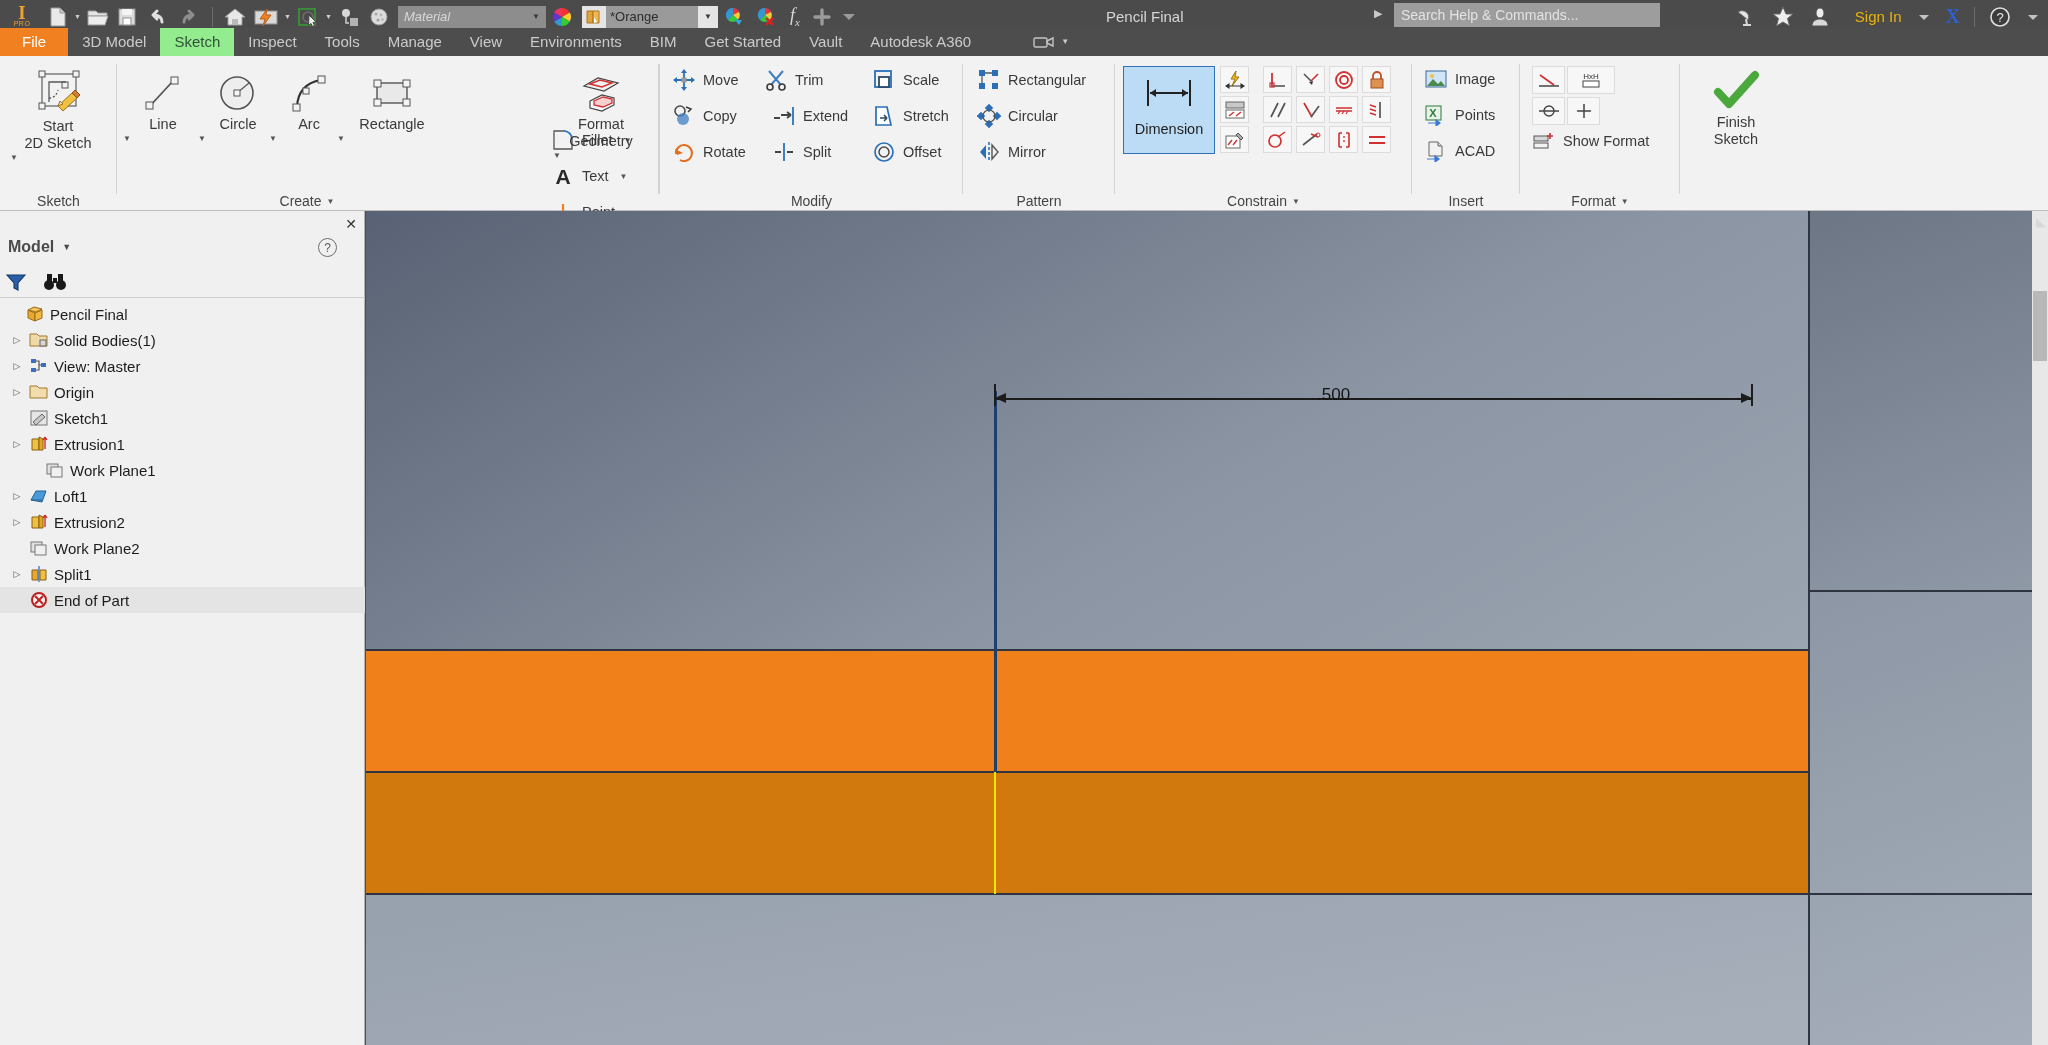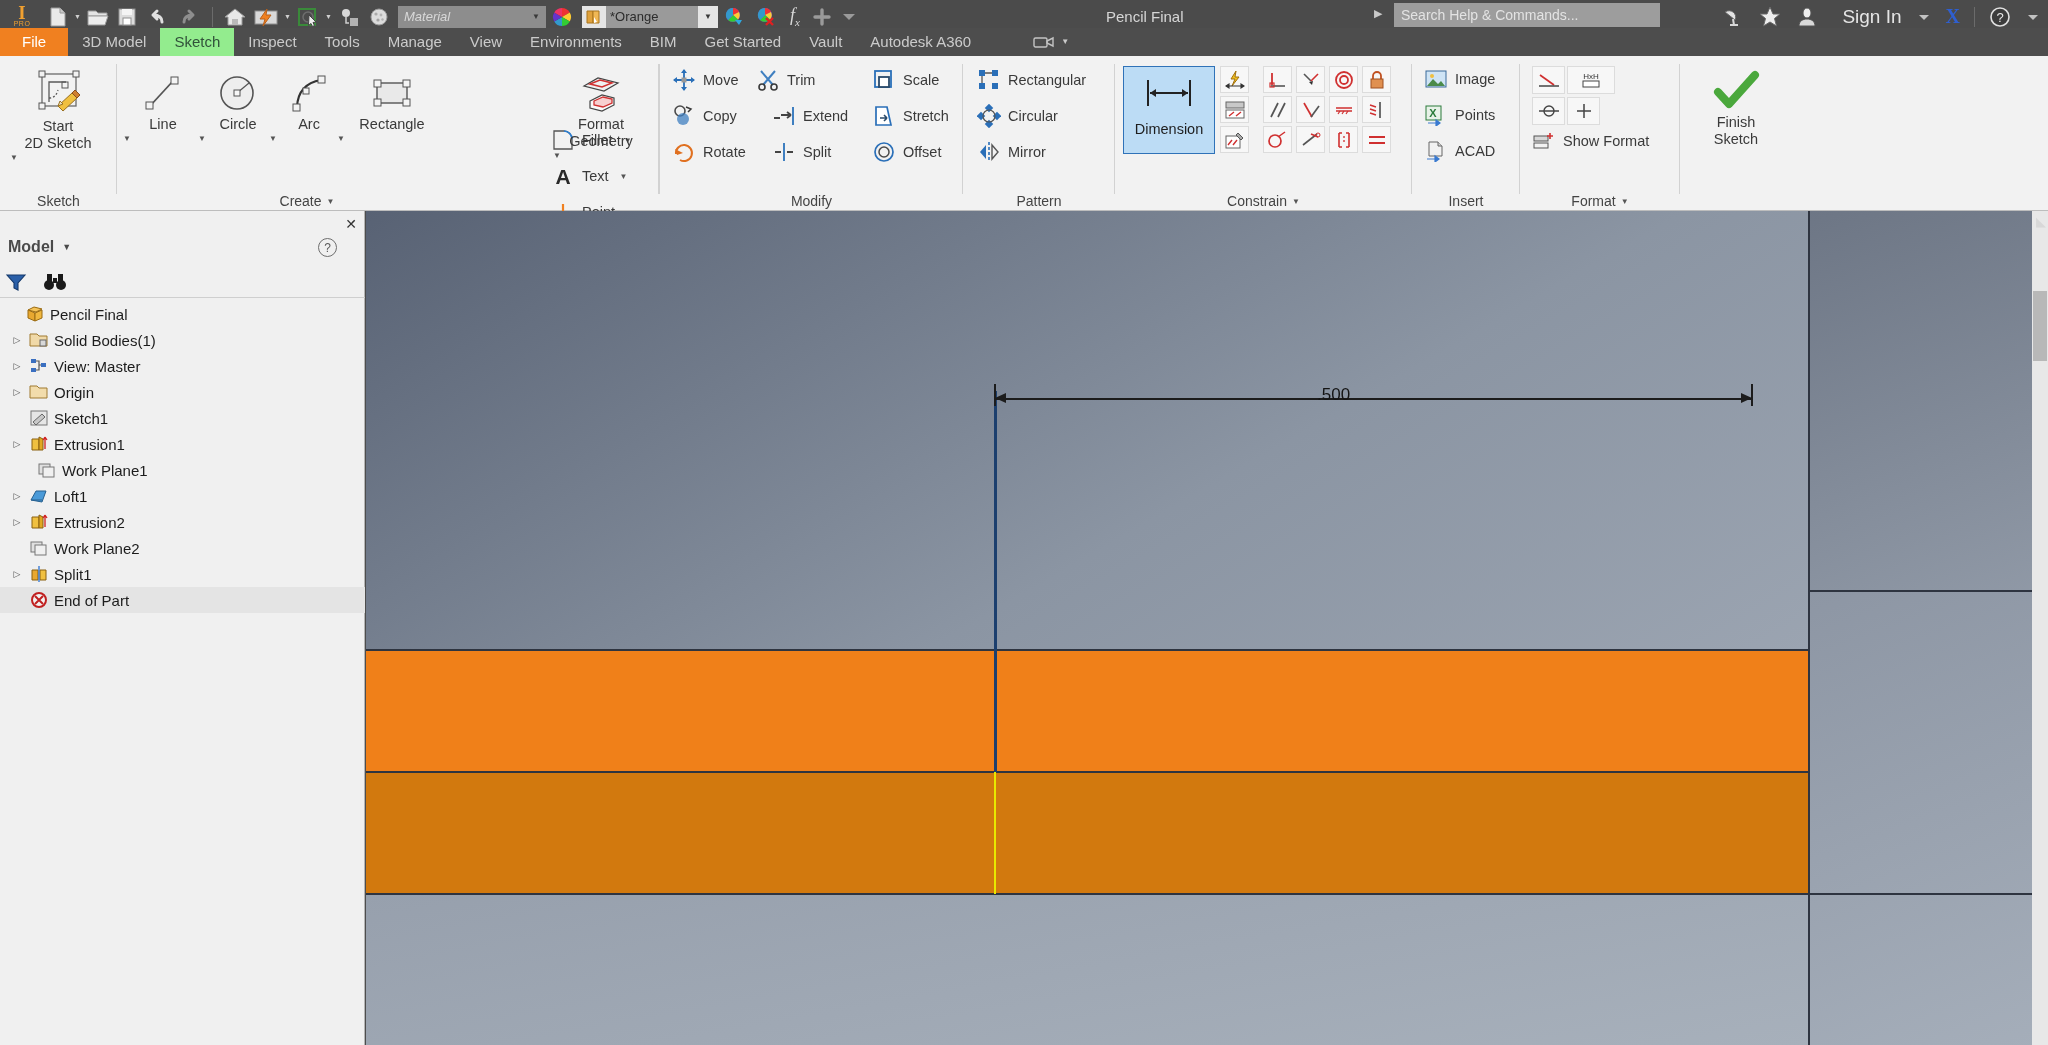--- a/index.html
+++ b/index.html
@@ -63,21 +63,21 @@
   .searchbox {
     position: absolute; left: 1394px; top: 3px; width: 266px; height: 24px;
     background: #9d9d9d; color: #e3e3e3; font-size: 14px;
     display: flex; align-items: center; padding-left: 7px;
   }
   .tb-right {
     position: absolute; right: 0; top: 0; height: 33px;
     display: flex; align-items: center;
   }
   .tb-right .item { padding: 0 7px; display: flex; align-items: center; height: 33px; }
-  .signin { color: #e5e5e5; font-size: 19px; margin-left: 10px; }
+  .signin { color: #eab308; font-size: 15px; margin-left: 10px; }
 
   
   .tabbar {
     position: absolute; left: 0; top: 28px; width: 2048px; height: 28px;
     background: #4d4d4d; display: flex; align-items: flex-end;
   }
   .tab {
     height: 28px; line-height: 28px; padding: 0 14px;
     color: #cbcbcb; font-size: 15px; white-space: nowrap;
   }
@@ -580,21 +580,21 @@
       <div class="smallrow" style="left:12px;top:84px">
         <span class="ico" style="width:24px">
           <svg width="24" height="24" viewBox="0 0 24 24">
               <path d="M4 14a8 8 0 1 1 4 6" fill="none" stroke="#e07020" stroke-width="2"></path>
               <path d="M3 9l2 6 6-2z" fill="#e07020"></path>
             </svg>
         </span>
         <span>Rotate</span>
       </div>
 
-      <div class="smallrow" style="left:96px;top:12px">
+      <div class="smallrow" style="left:104px;top:12px">
         <span class="ico" style="width:24px">
           <svg width="24" height="24" viewBox="0 0 24 24">
               <path d="M5 3l12 14M19 3L7 17" stroke="#3f7fc0" stroke-width="2"></path>
               <circle cx="6" cy="19" r="3" fill="none" stroke="#3a3a3a" stroke-width="1.6"></circle>
               <circle cx="18" cy="19" r="3" fill="none" stroke="#3a3a3a" stroke-width="1.6"></circle>
             </svg>
         </span>
         <span>Trim</span>
       </div>
       <div class="smallrow" style="left:112px;top:48px">
@@ -995,21 +995,21 @@
         <span class="ti">
           <svg width="20" height="20" viewBox="0 0 20 20">
               <path d="M3 5h7v11H3z" fill="#f0c040" stroke="#8a6010"></path>
               <path d="M10 3l4 2v11l-4-0z" fill="#e0a820" stroke="#8a6010"></path>
               <path d="M16 3v12M16 3l-2 3M16 3l2 3" stroke="#d02020" stroke-width="1.3" fill="none"></path>
             </svg>
         </span>
         <span class="tl">Extrusion1</span>
       </div>
 
-      <div class="tnode" style="padding-left:16px">
+      <div class="tnode" style="padding-left:24px">
         <span class="arrow"></span>
         <span class="ti">
           <svg width="20" height="20" viewBox="0 0 20 20">
               <rect x="2" y="4" width="11" height="10" fill="#e0e0e0" stroke="#777"></rect>
               <rect x="6" y="7" width="11" height="10" fill="#f0f0f0" stroke="#777"></rect>
             </svg>
         </span>
         <span class="tl">Work Plane1</span>
       </div>
 

